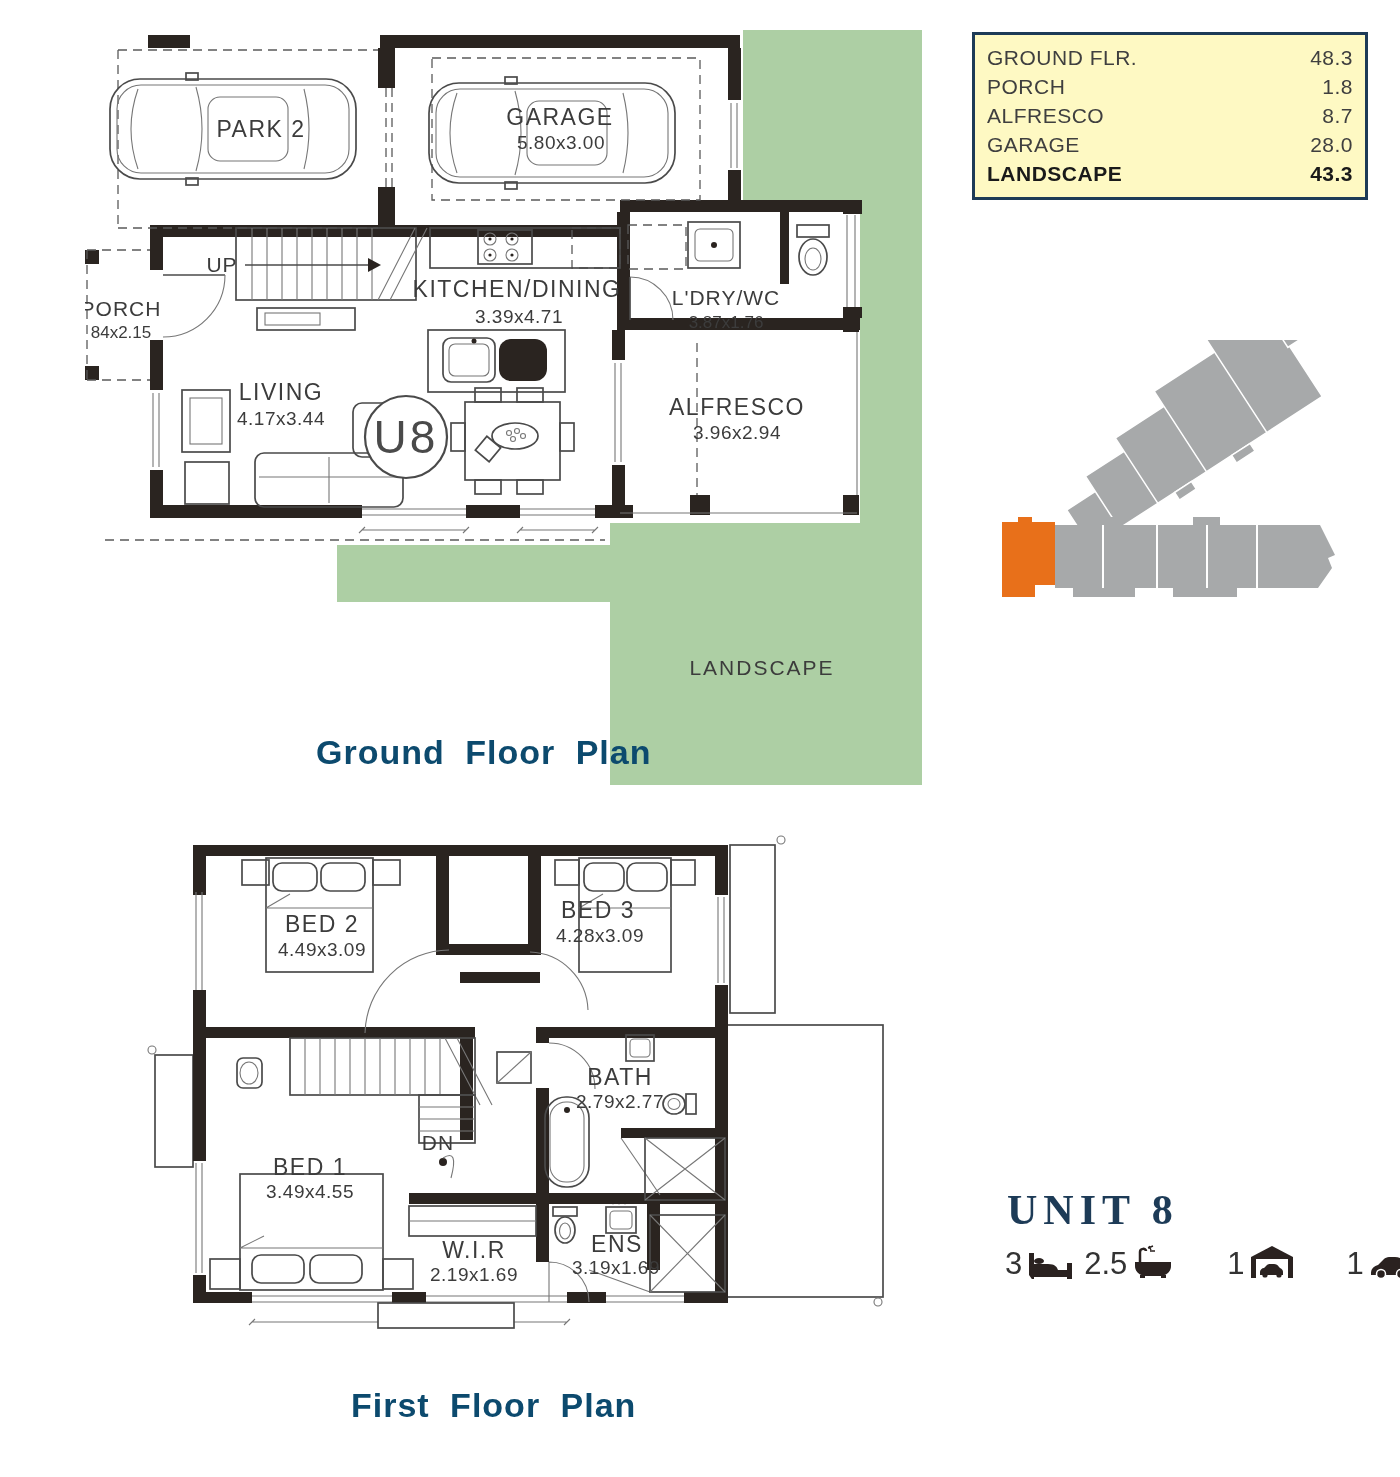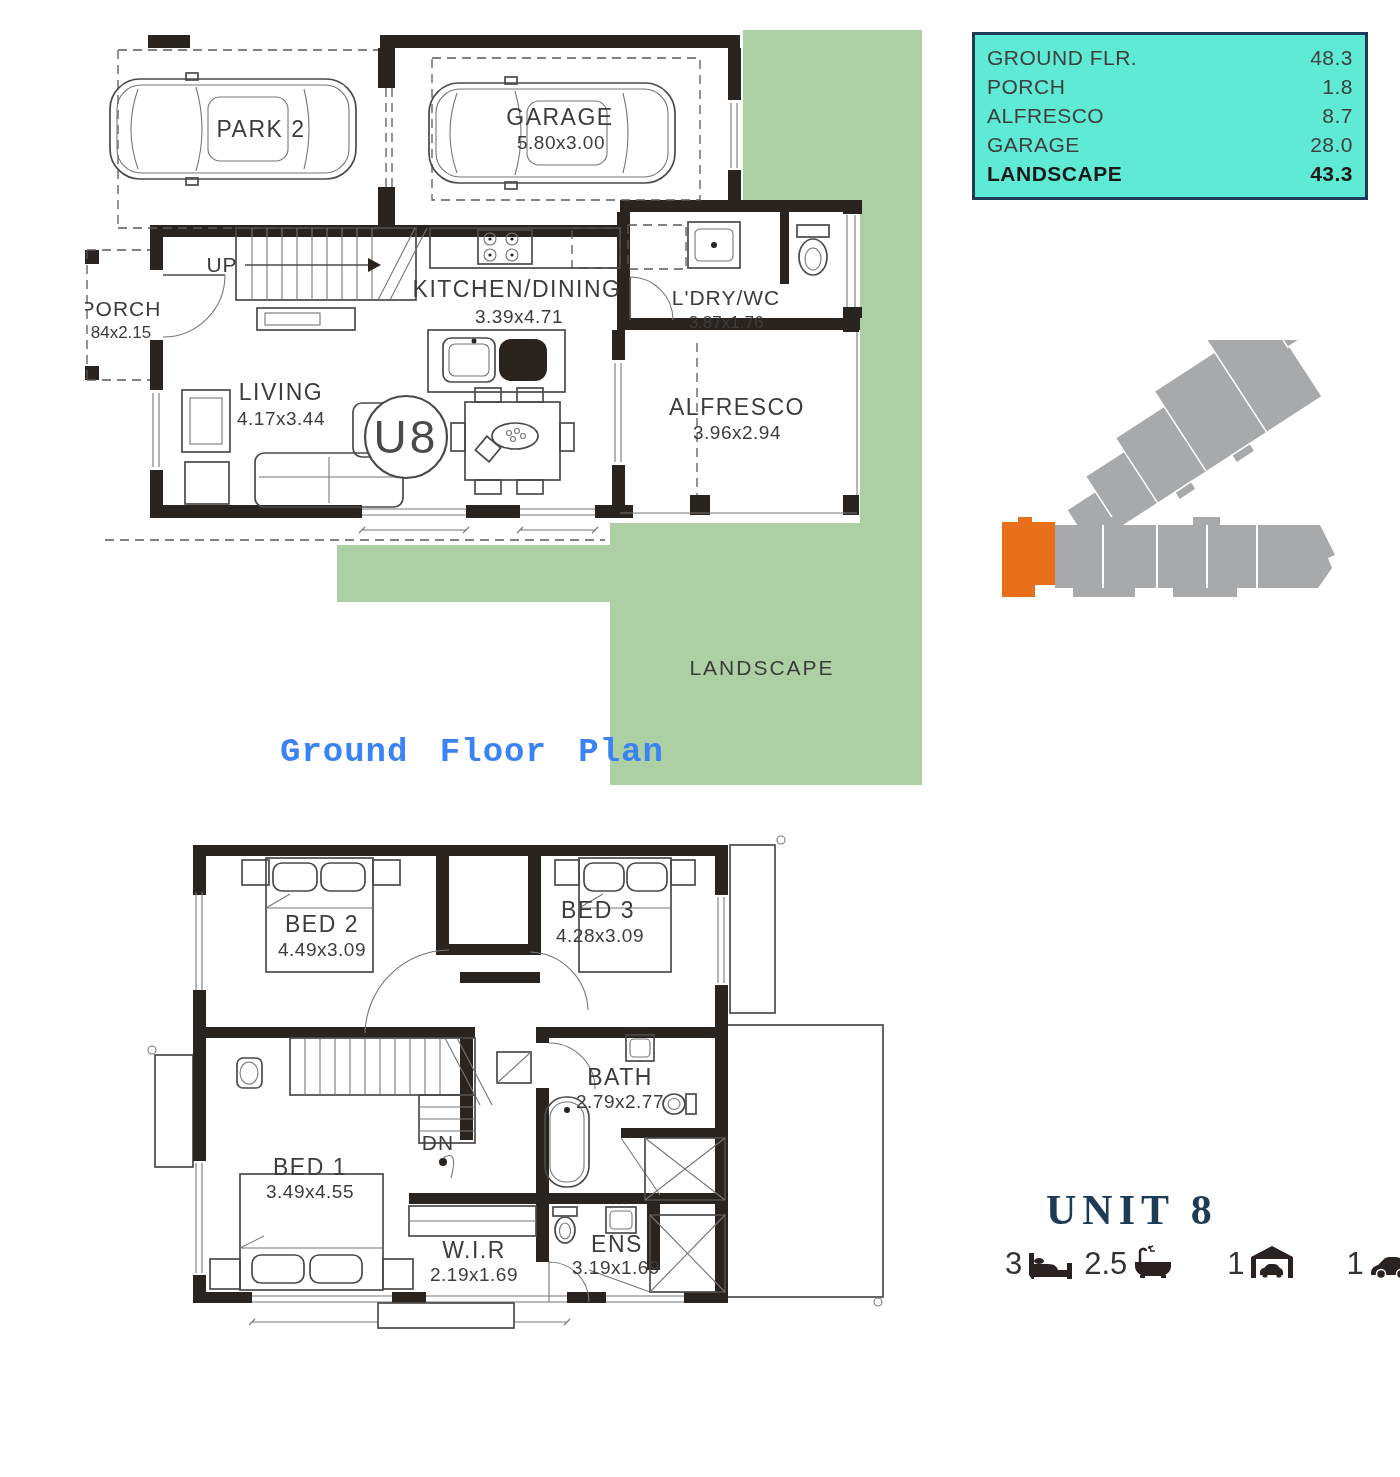--- a/index.html
+++ b/index.html
@@ -19,32 +19,32 @@
   .lnf{fill:#fff;stroke:#4a4a4a;stroke-width:1.7;}
   .lt{fill:none;stroke:#777;stroke-width:1.1;}
   .dsh{fill:none;stroke:#5a5a5a;stroke-width:1.3;stroke-dasharray:9 6;}
   .dk{fill:var(--wall-dark);}
   text{font-family:"Liberation Sans",sans-serif;fill:#3c3c3c;text-anchor:middle;}
   .rm{font-size:23px;letter-spacing:1.5px;}
   .rms{font-size:21px;letter-spacing:1px;}
   .dim{font-size:19px;letter-spacing:0.5px;}
   .dims{font-size:17px;}
   .badge{font-size:46px;letter-spacing:3px;fill:#4a4a4a;}
-  .plan-title{position:absolute;font-family:Liberation Mono, monospace;
-              font-weight:bold;font-size:34px;color:#3b82f6;letter-spacing:1px;word-spacing:10px;}
+  .plan-title{position:absolute;font-family:Liberation Sans, sans-serif;
+              font-weight:bold;font-size:34px;color:#0c4a6e;letter-spacing:1px;word-spacing:10px;margin-left:36px;}
   
   .area-table{position:absolute;left:972px;top:32px;width:366px;
-              border:3px solid var(--navy);background:#5eead4;padding:8px 12px 9px 12px;}
+              border:3px solid var(--navy);background:#fef9c3;padding:8px 12px 9px 12px;}
   .area-row{display:flex;font-size:21px;color:#3f3f3f;line-height:29px;letter-spacing:0.5px;}
   .area-row .a-label{flex:1;}
   .area-row .a-value{width:100px;text-align:right;}
   .area-row:last-child{font-weight:bold;color:#1a1a1a;}
   
   .unit-title{position:absolute;left:1007px;top:1186px;font-family:"Liberation Serif","DejaVu Serif",serif;
-              font-weight:bold;font-size:42px;color:var(--navy);letter-spacing:6px;margin-left:39px;}
+              font-weight:bold;font-size:42px;color:var(--navy);letter-spacing:6px;}
   .unit-specs{position:absolute;left:1005px;top:1245px;display:flex;align-items:flex-end;}
   .spec{display:flex;align-items:flex-end;}
   .spec-num{font-size:31px;color:#333;line-height:1;margin-right:4px;}
   .spec svg{display:block;}
   .gap-s{margin-left:12px;}
   .gap-l{margin-left:52px;}
 </style>
 </head>
 <body>
 
@@ -378,20 +378,21 @@
     <text x="480" y="278" class="dim">2.79x2.77</text>
     <text x="170" y="345" class="rm">BED 1</text>
     <text x="170" y="368" class="dim">3.49x4.55</text>
     <text x="334" y="428" class="rm">W.I.R</text>
     <text x="334" y="451" class="dim">2.19x1.69</text>
     <text x="477" y="422" class="rm">ENS</text>
     <text x="476" y="444" class="dim">3.19x1.69</text>
     <text x="298" y="320" class="rms">DN</text>
   </svg>
 
+  <div class="plan-title" style="left:315px;top:1386px;">First Floor Plan</div>
 
   <div class="area-table">
     <div class="area-row">
         <span class="a-label">GROUND FLR.</span>
         <span class="a-value">48.3</span>
       </div>
     <div class="area-row">
         <span class="a-label">PORCH</span>
         <span class="a-value">1.8</span>
       </div>

